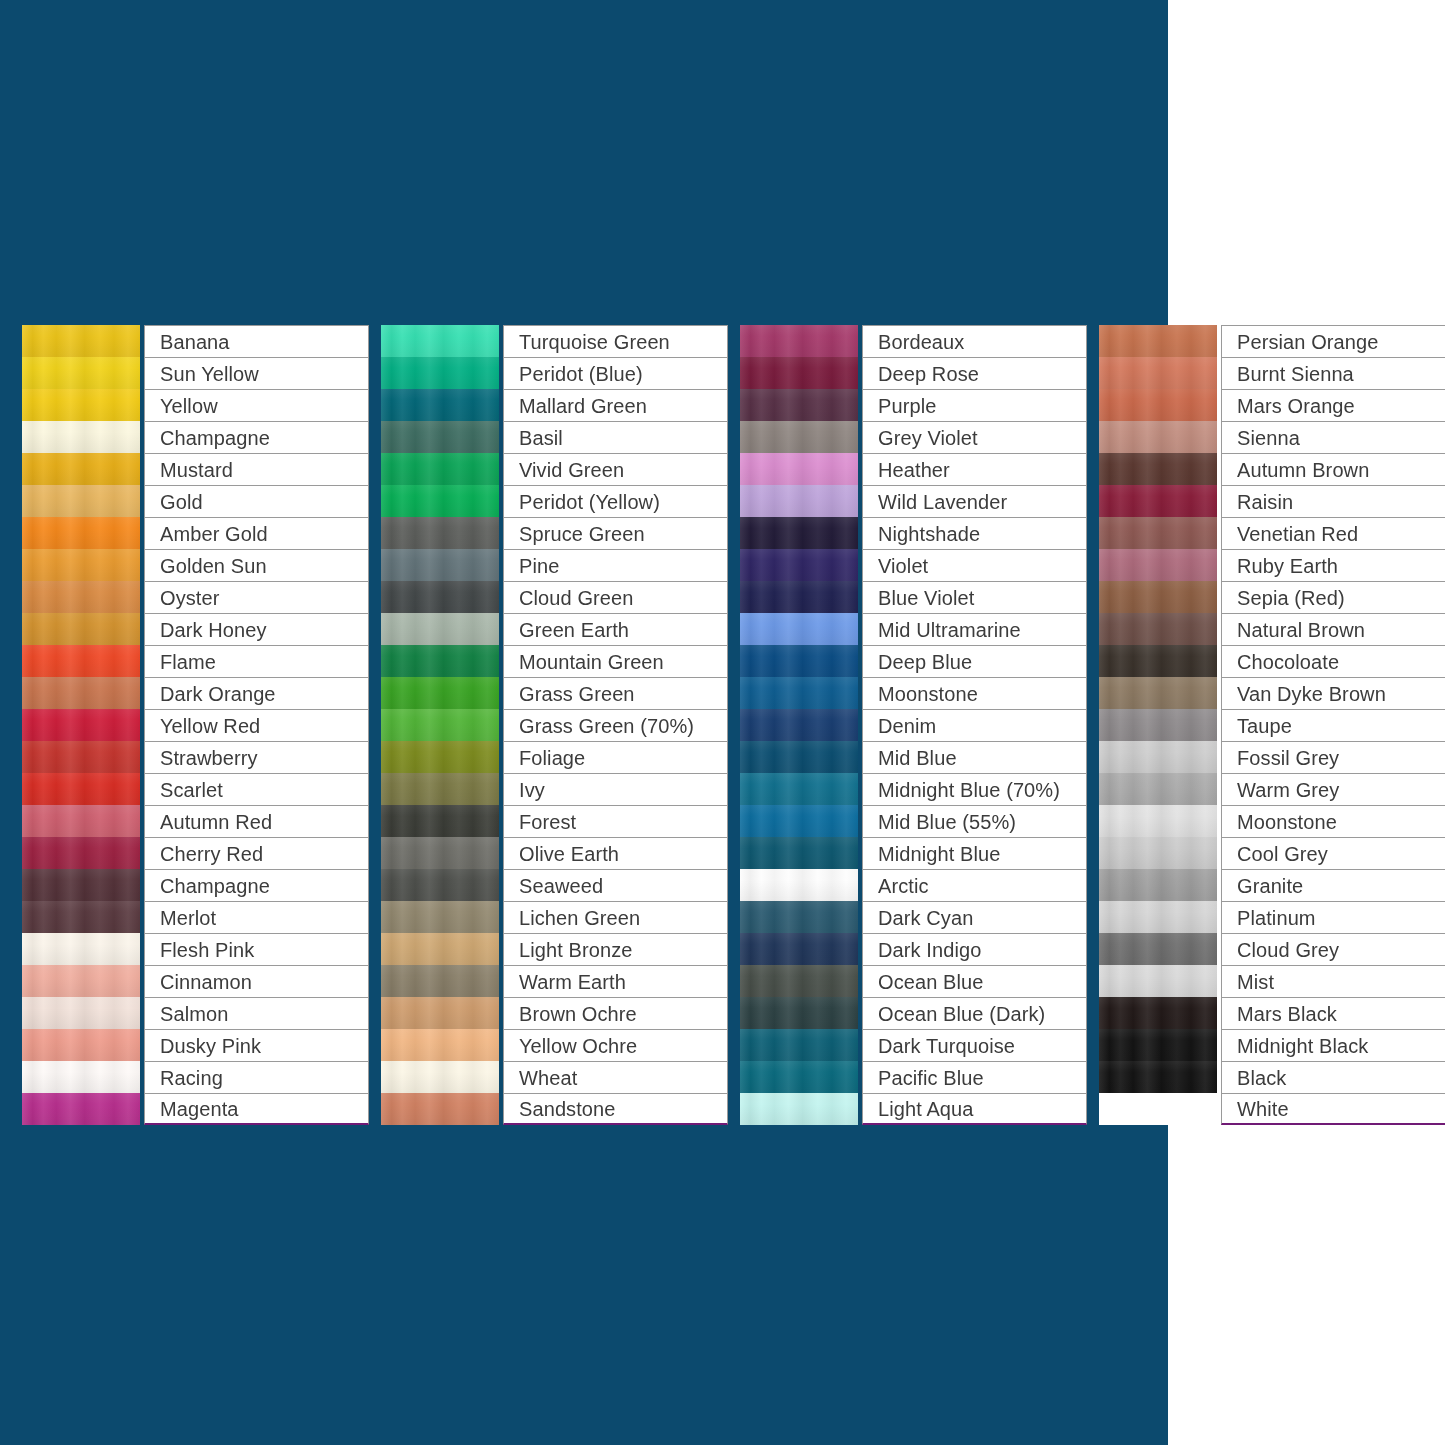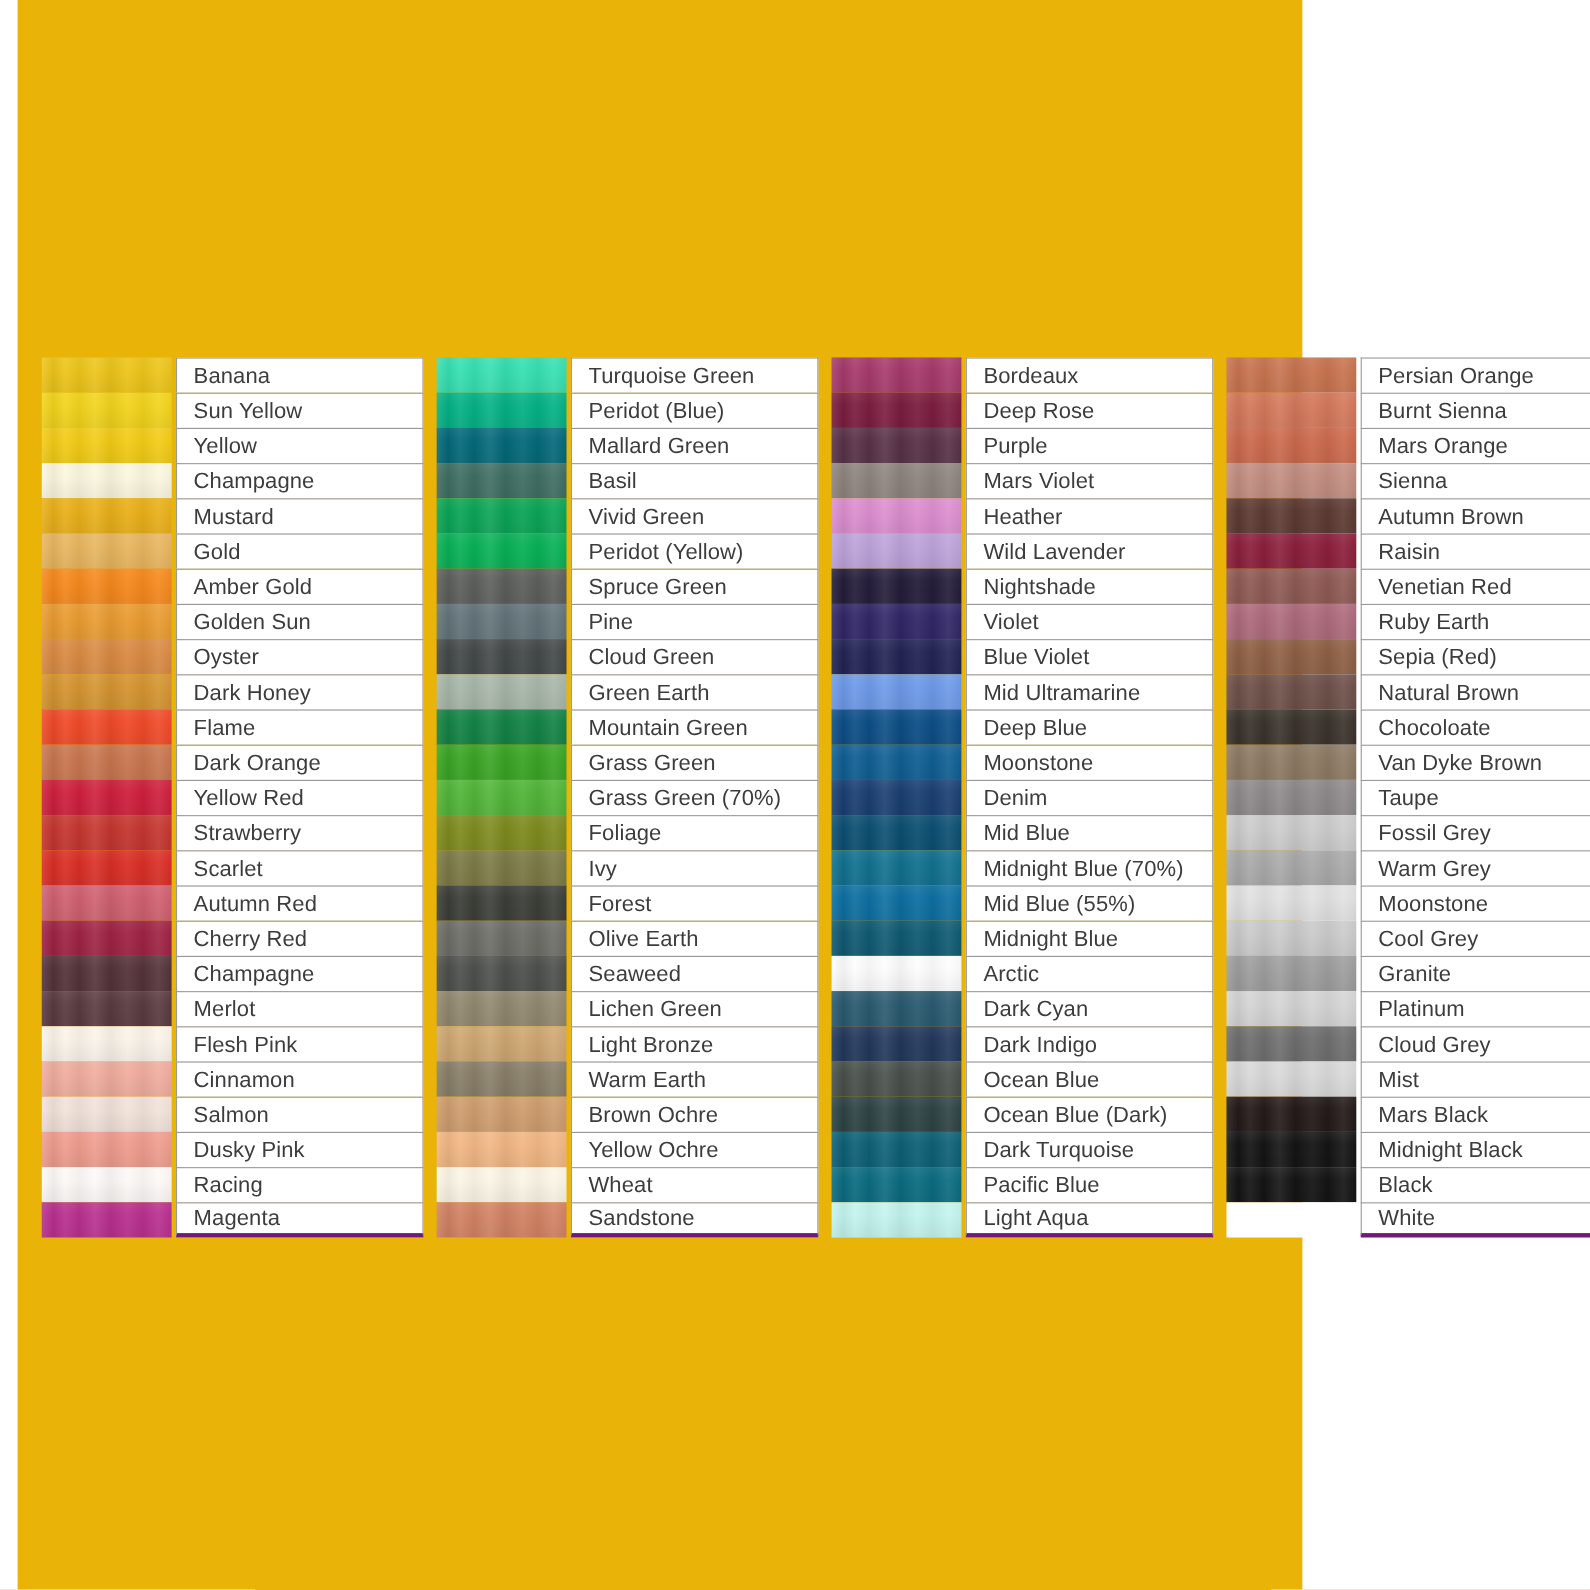--- a/index.html
+++ b/index.html
@@ -11,25 +11,25 @@
   body {
     width: 1445px;
     height: 1445px;
     font-family: "Liberation Sans", sans-serif;
     -webkit-font-smoothing: antialiased;
     overflow: hidden;
   }
 
   #chart-sheet {
     position: absolute;
-    left: 16px;
+    left: 0;
     top: 0;
     width: 1168px;
     height: 1445px;
-    background: #eab308;
+    background: #0c4a6e;
   }
 
   #chart-grid {
     position: absolute;
     left: 22px;
     top: 325px;
     width: 1404px;
     display: flex;
     flex-direction: row;
     align-items: flex-start;
@@ -93,21 +93,21 @@
     background: #ffffff;
     display: flex;
     align-items: center;
     padding-left: 15px;
     font-size: 20px;
     line-height: 1;
     color: #3c3c3c;
     letter-spacing: 0.1px;
     white-space: nowrap;
   }
-  .label-cell:last-child { border-bottom: 4px solid #701a75; }
+  .label-cell:last-child { border-bottom: 2px solid #701a75; }
 </style>
 </head>
 <body>
 
 <div id="chart-sheet">
   <div id="chart-grid">
       <div class="colour-group">
         <div class="swatch-stack">
           <div class="swatch-cell" style="background-color: rgb(237, 197, 25);"></div>
           <div class="swatch-cell" style="background-color: rgb(242, 212, 27);"></div>
@@ -244,21 +244,21 @@
           <div class="swatch-cell" style="background-color: rgb(73, 80, 74);"></div>
           <div class="swatch-cell" style="background-color: rgb(46, 67, 69);"></div>
           <div class="swatch-cell" style="background-color: rgb(13, 96, 118);"></div>
           <div class="swatch-cell" style="background-color: rgb(11, 108, 128);"></div>
           <div class="swatch-cell" style="background-color: rgb(195, 244, 239);"></div>
         </div>
         <div class="label-stack">
           <div class="label-cell">Bordeaux</div>
           <div class="label-cell">Deep Rose</div>
           <div class="label-cell">Purple</div>
-          <div class="label-cell">Mars Violet</div>
+          <div class="label-cell">Grey Violet</div>
           <div class="label-cell">Heather</div>
           <div class="label-cell">Wild Lavender</div>
           <div class="label-cell">Nightshade</div>
           <div class="label-cell">Violet</div>
           <div class="label-cell">Blue Violet</div>
           <div class="label-cell">Mid Ultramarine</div>
           <div class="label-cell">Deep Blue</div>
           <div class="label-cell">Moonstone</div>
           <div class="label-cell">Denim</div>
           <div class="label-cell">Mid Blue</div>

